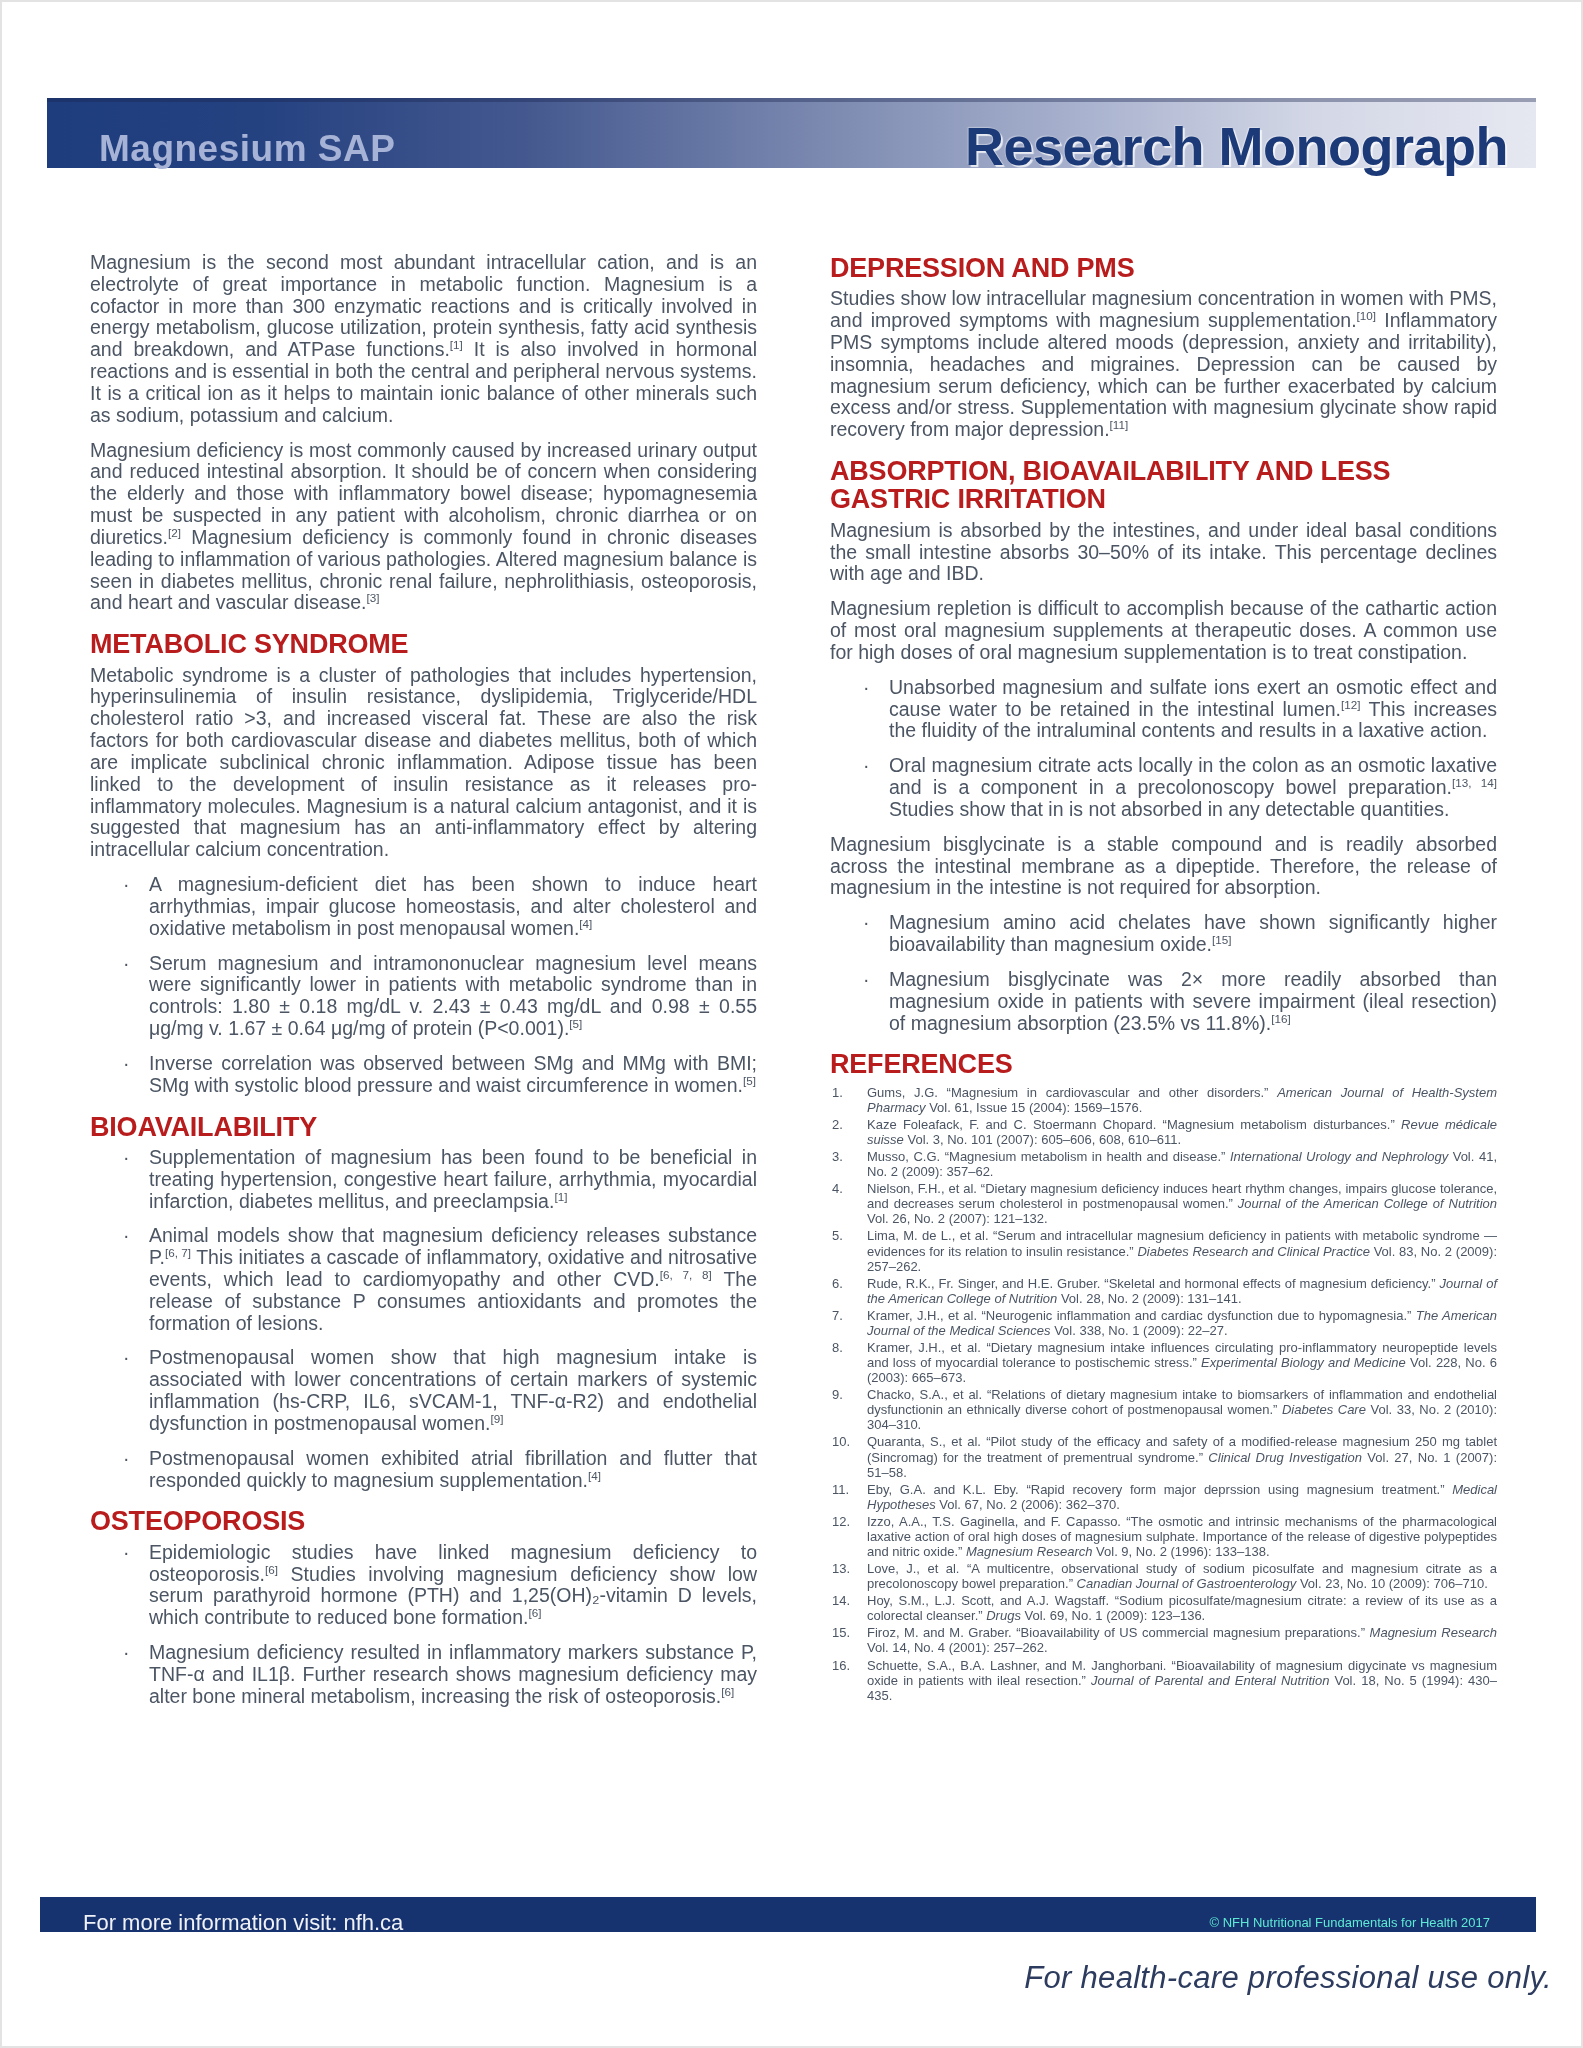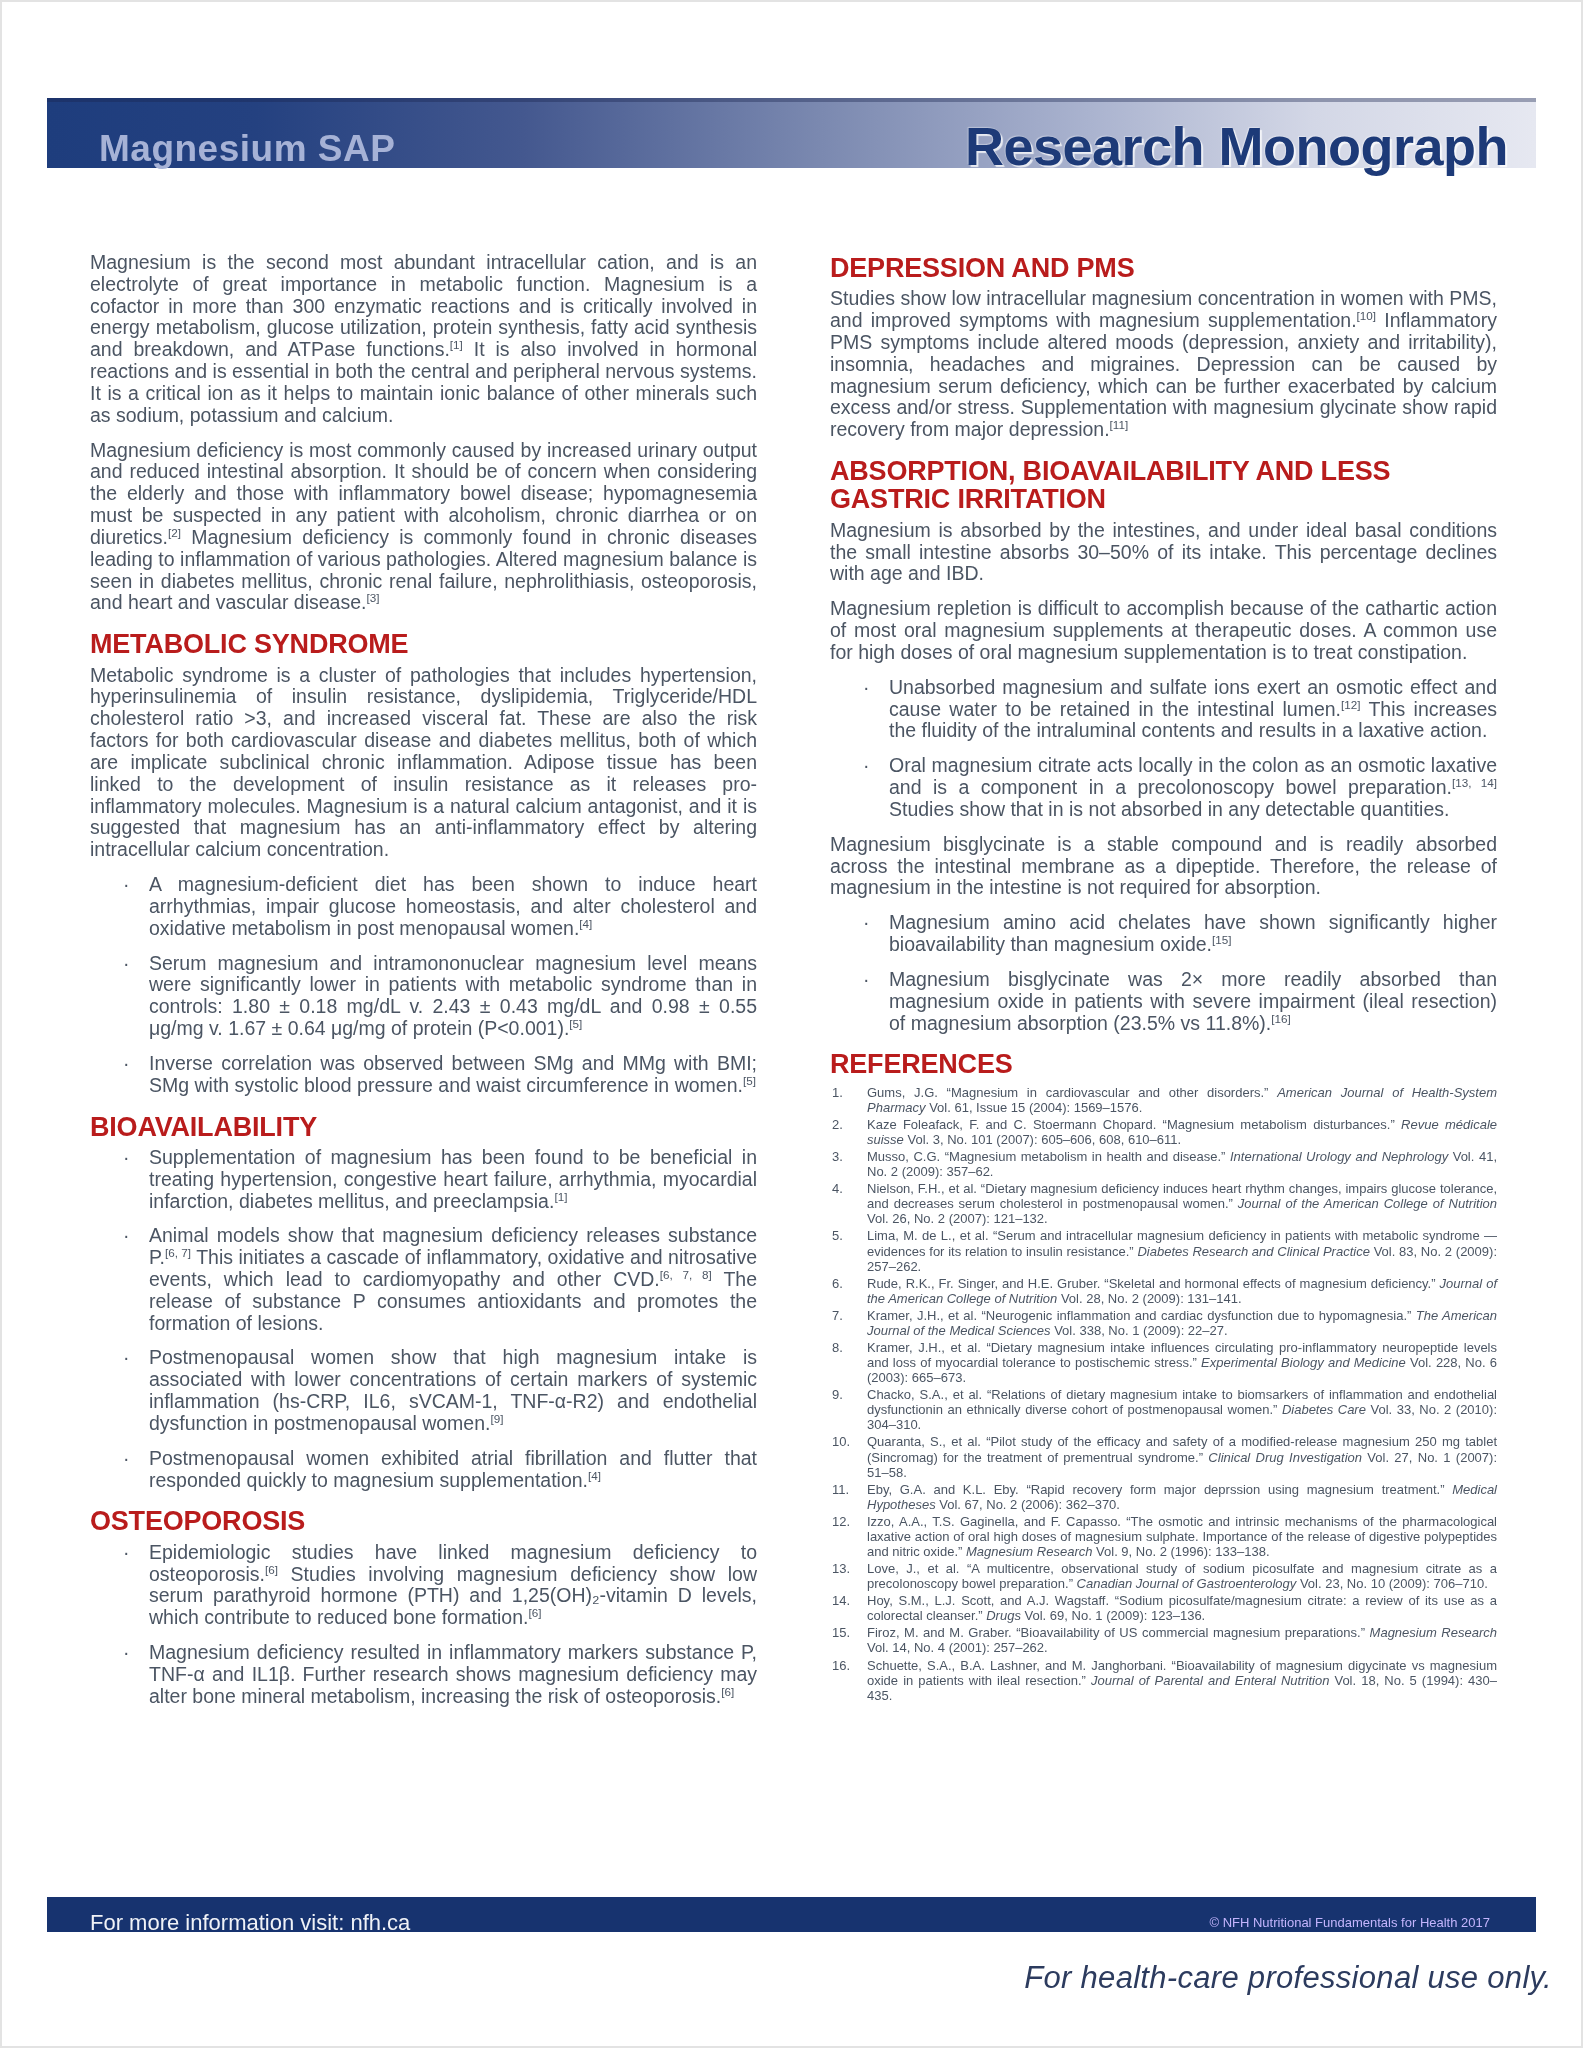--- a/index.html
+++ b/index.html
@@ -44,26 +44,26 @@
     position:relative;padding-left:37px;margin:0 0 2px;
     font-size:13px;line-height:1.16;text-align:justify;color:#4b5563;
   }
   ol.refs li::before{
     counter-increment:ref;content:counter(ref) ".";
     position:absolute;left:2px;top:0;
   }
   ol.refs i{font-style:italic;}
   
   .footer-bar{
-    position:absolute;left:47px;right:47px;top:1897px;height:35px;background:#17336f;
+    position:absolute;left:40px;right:47px;top:1897px;height:35px;background:#17336f;
     display:flex;align-items:center;justify-content:space-between;
     padding:16px 46px 0 43px;box-sizing:border-box;
   }
   .footer-info{color:#f0f2f7;font-size:22px;}
-  .footer-copy{color:#c4b5fd;font-size:13px;}
+  .footer-copy{color:#5eead4;font-size:13px;}
   .hcp-note{
     position:absolute;right:31px;top:1960px;
     font-size:31px;font-style:italic;color:#2c3b5e;letter-spacing:.3px;
   }
 </style>
 </head>
 <body>
 
 <div class="page">
 

